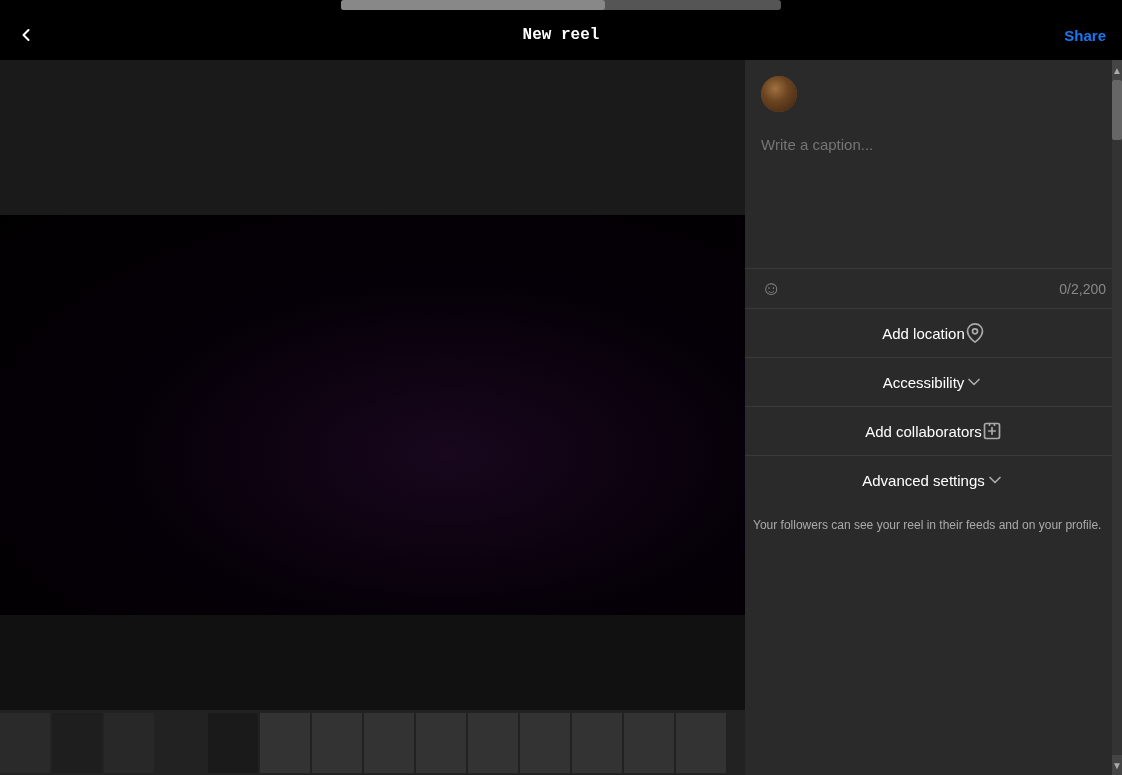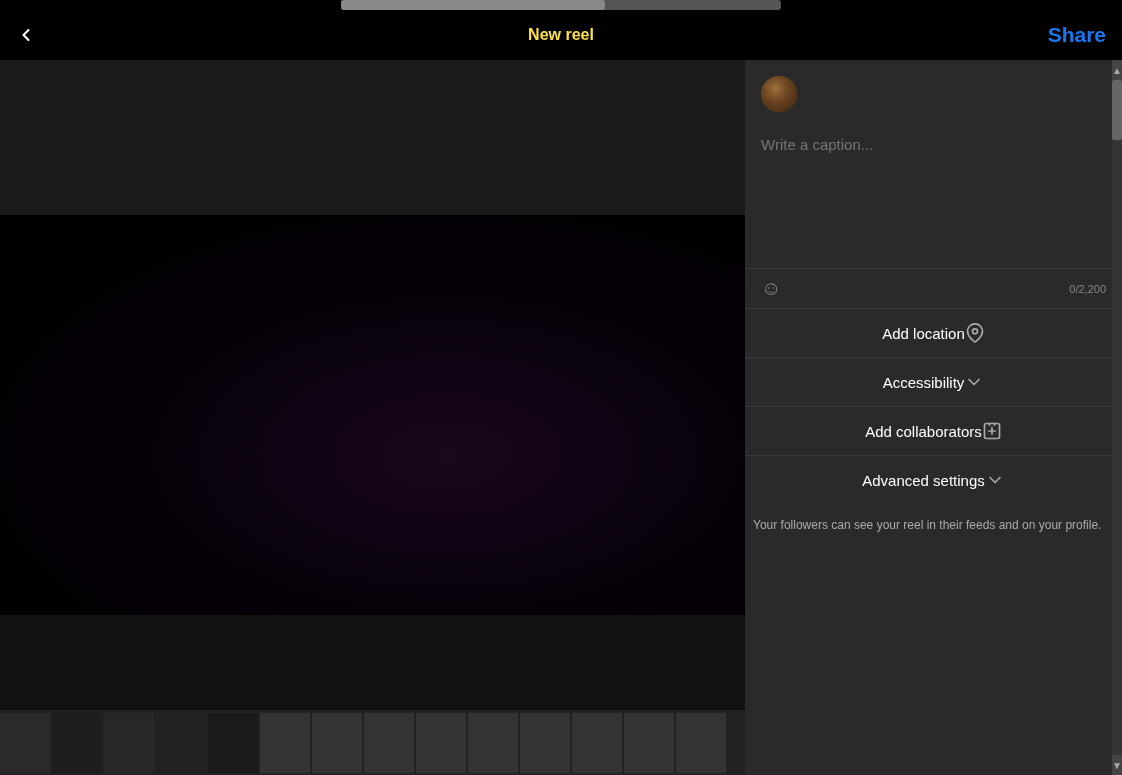--- a/index.html
+++ b/index.html
@@ -51,26 +51,27 @@
       font-size: 20px;
       color: #fff;
       background: none;
       border: none;
       display: flex;
       align-items: center;
     }
     .header-title {
       font-size: 16px;
       font-weight: 600;
-      color: #fde047;
+      color: #ffffff;
+      font-family: Liberation Mono, monospace;
     }
     .header-share {
       position: absolute;
       right: 16px;
-      font-size: 21px;
+      font-size: 15px;
       font-weight: 600;
       color: #1877f2;
       cursor: pointer;
       background: none;
       border: none;
     }
 
     
     .main-content {
       position: absolute;
@@ -191,21 +192,21 @@
       justify-content: space-between;
       padding: 8px 16px;
       border-top: 1px solid #3a3a3a;
     }
     .emoji-icon {
       font-size: 20px;
       cursor: pointer;
       color: #888;
     }
     .char-count {
-      font-size: 11px;
+      font-size: 14px;
       color: #888;
     }
 
     
     .menu-item {
       display: flex;
       align-items: center;
       justify-content: center;
       padding: 14px 16px;
       border-top: 1px solid #3a3a3a;

